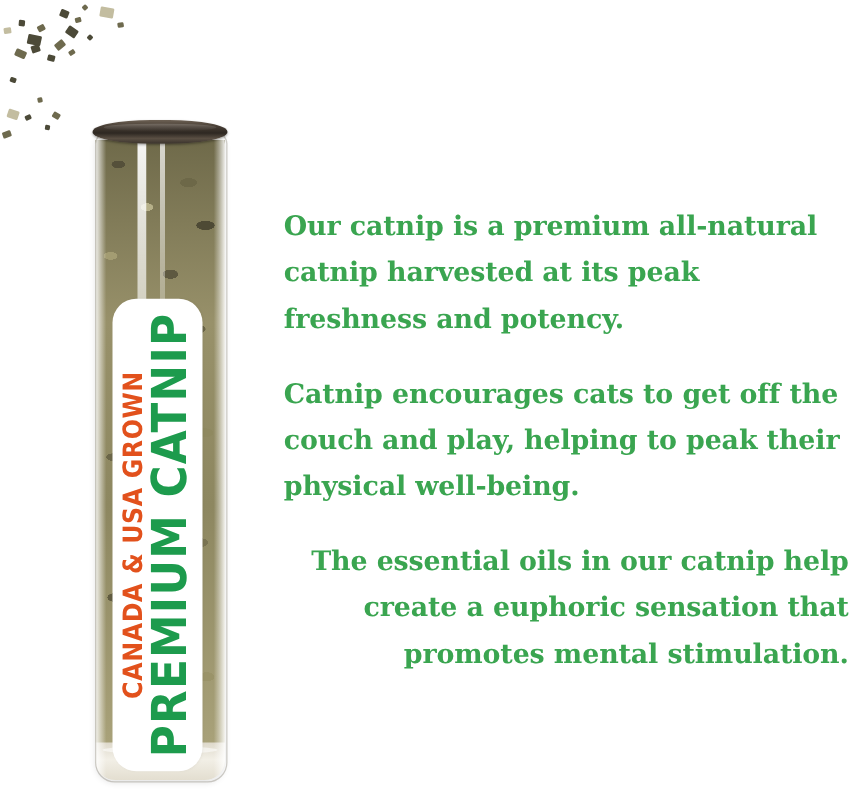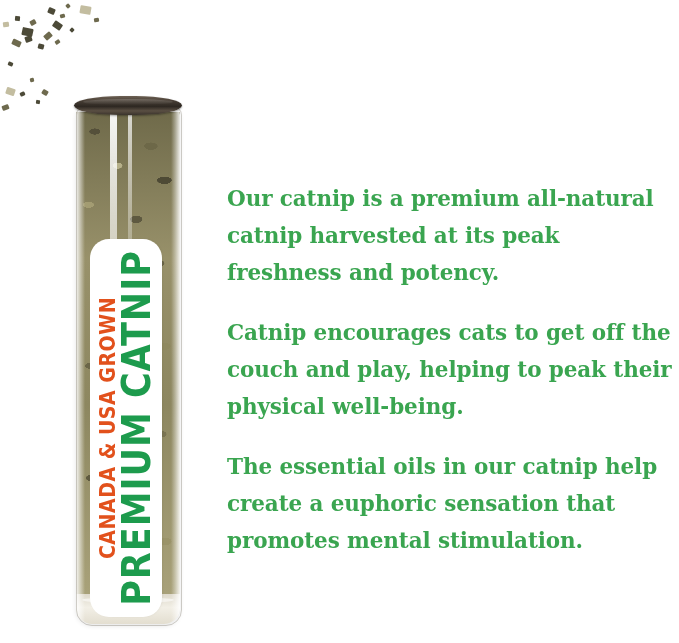--- a/index.html
+++ b/index.html
@@ -213,33 +213,33 @@
     white-space: nowrap;
     line-height: 1;
     margin-top: 3px;
     transform: scaleY(1.1);
   }
 
   
   .copy {
     position: absolute;
     left: 227px;
-    top: 180px;
+    top: 163px;
     width: 452px;
   }
   .copy p {
     margin: 0 0 23px 0;
     font-family: "DejaVu Serif", "Liberation Serif", serif;
     font-weight: bold;
     font-size: 21.5px;
     line-height: 37px;
     color: #3aa550;
     letter-spacing: -0.1px;
   }
-  .copy p:last-child { margin-bottom: 0; }
+  .copy p:last-child { margin-bottom: 0; text-align: right; }
 </style>
 </head>
 <body>
 
 <div id="page">
 
   <div class="flakes">
     <div class="flake dk" style="left:48px;  top:8px;  width:7px;  height:6px;  transform:rotate(22deg);"></div>
     <div class="flake" style="left:60px;  top:14px; width:5px;  height:4px;  transform:rotate(-14deg);"></div>
     <div class="flake pale" style="left:80px;  top:6px;  width:11px; height:8px;  transform:rotate(10deg);"></div>

